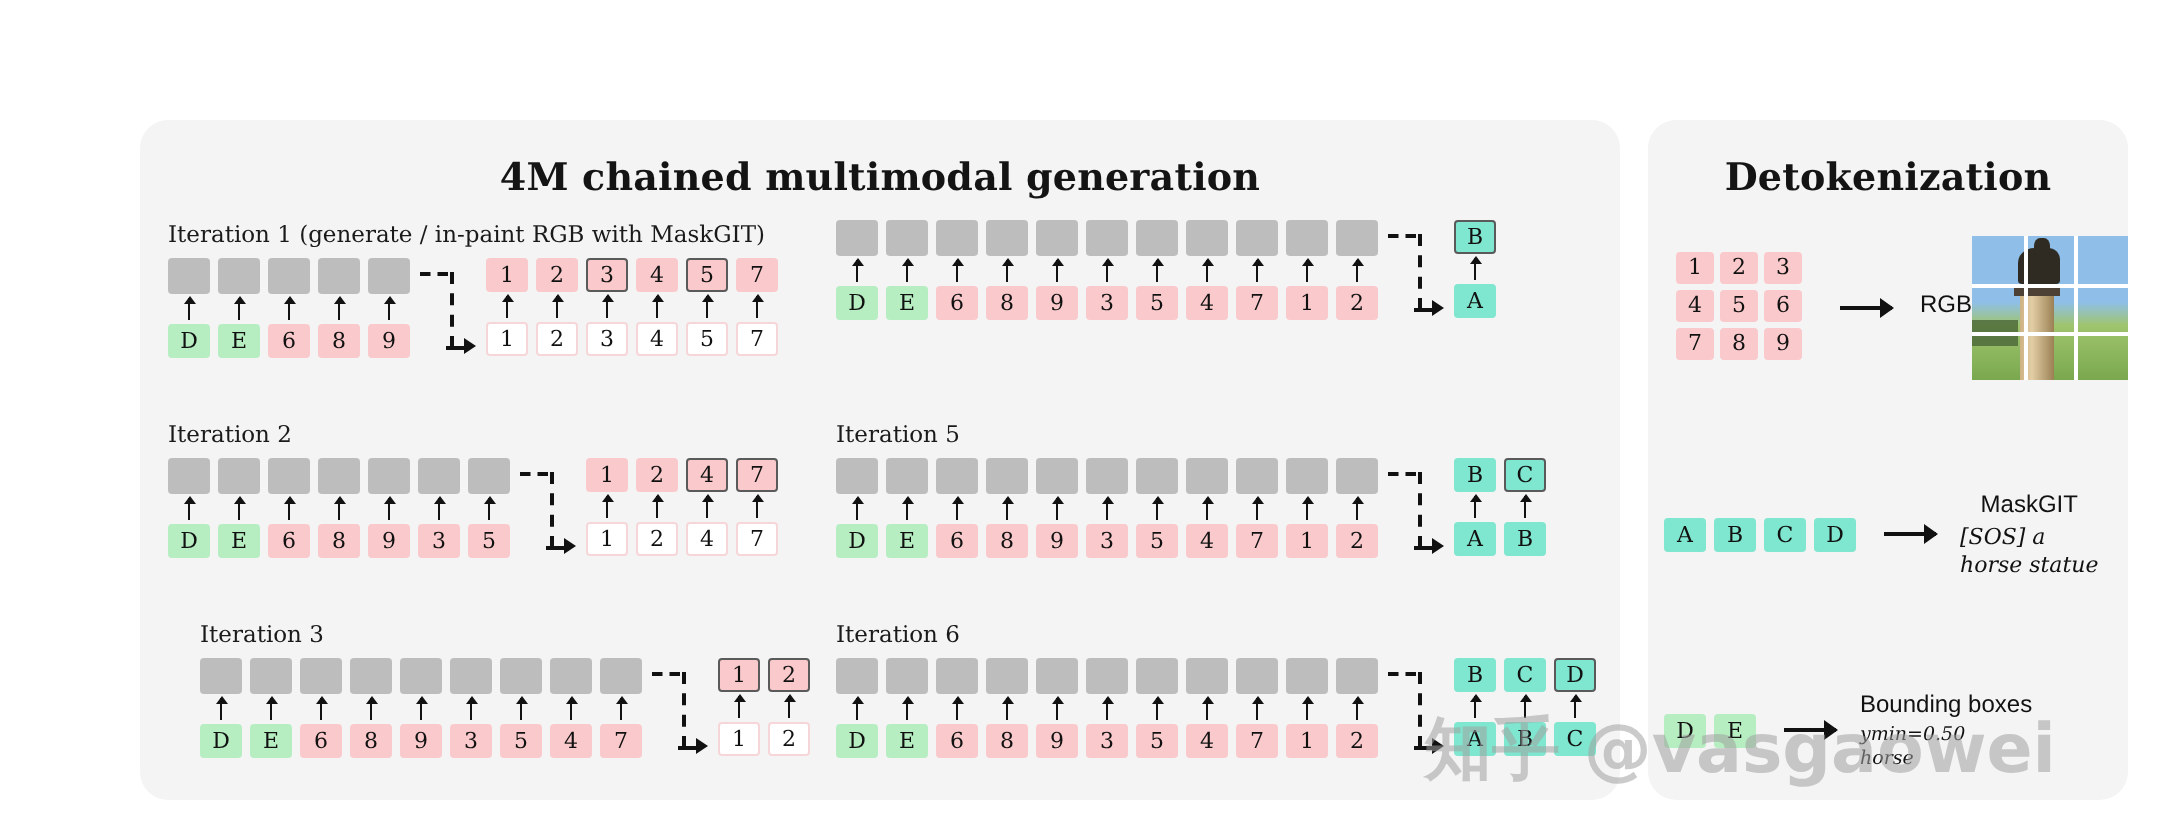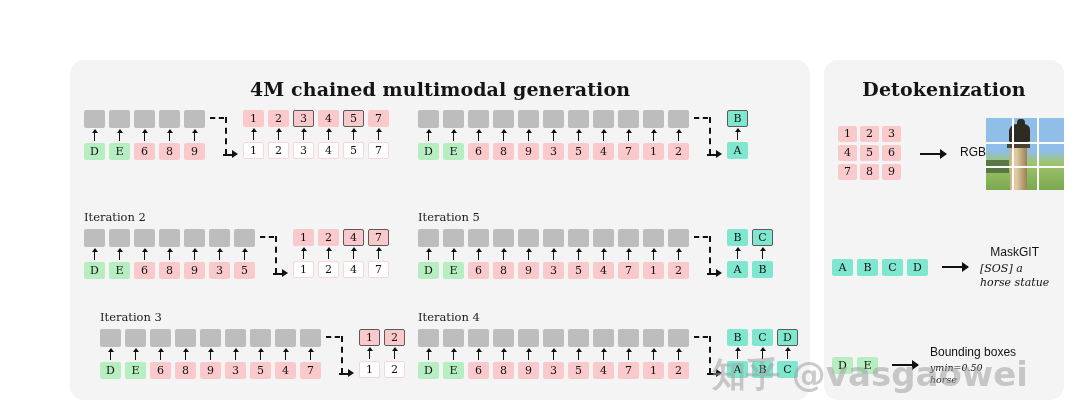--- a/index.html
+++ b/index.html
@@ -190,20 +190,21 @@
 </style>
 </head>
 <body>
 
 <div id="root">
 
   <div class="panel" id="panel-main">
     <div class="panel-title">4M chained multimodal generation</div>
     <div id="iterations-host">
         <div class="iteration" style="left: 14px; top: 50px;">
+          <span class="iter-label">Iteration 1 (generate / in-paint RGB with MaskGIT)</span>
           <div class="rows">
             <div class="col-left">
               <div class="row">
                 <div class="cell gray"></div>
                 <div class="cell gray"></div>
                 <div class="cell gray"></div>
                 <div class="cell gray"></div>
                 <div class="cell gray"></div>
               </div>
               <div class="arrows">
@@ -613,21 +614,21 @@
                 </div>
               </div>
               <div class="row">
                 <div class="cell teal">A</div>
                 <div class="cell teal">B</div>
               </div>
             </div>
           </div>
         </div>
         <div class="iteration" style="left: 348px; top: 250px;">
-          <span class="iter-label">Iteration 4</span>
+          <span class="iter-label">Iteration 6</span>
           <div class="rows">
             <div class="col-left">
               <div class="row">
                 <div class="cell gray"></div>
                 <div class="cell gray"></div>
                 <div class="cell gray"></div>
                 <div class="cell gray"></div>
                 <div class="cell gray"></div>
                 <div class="cell gray"></div>
                 <div class="cell gray"></div>

